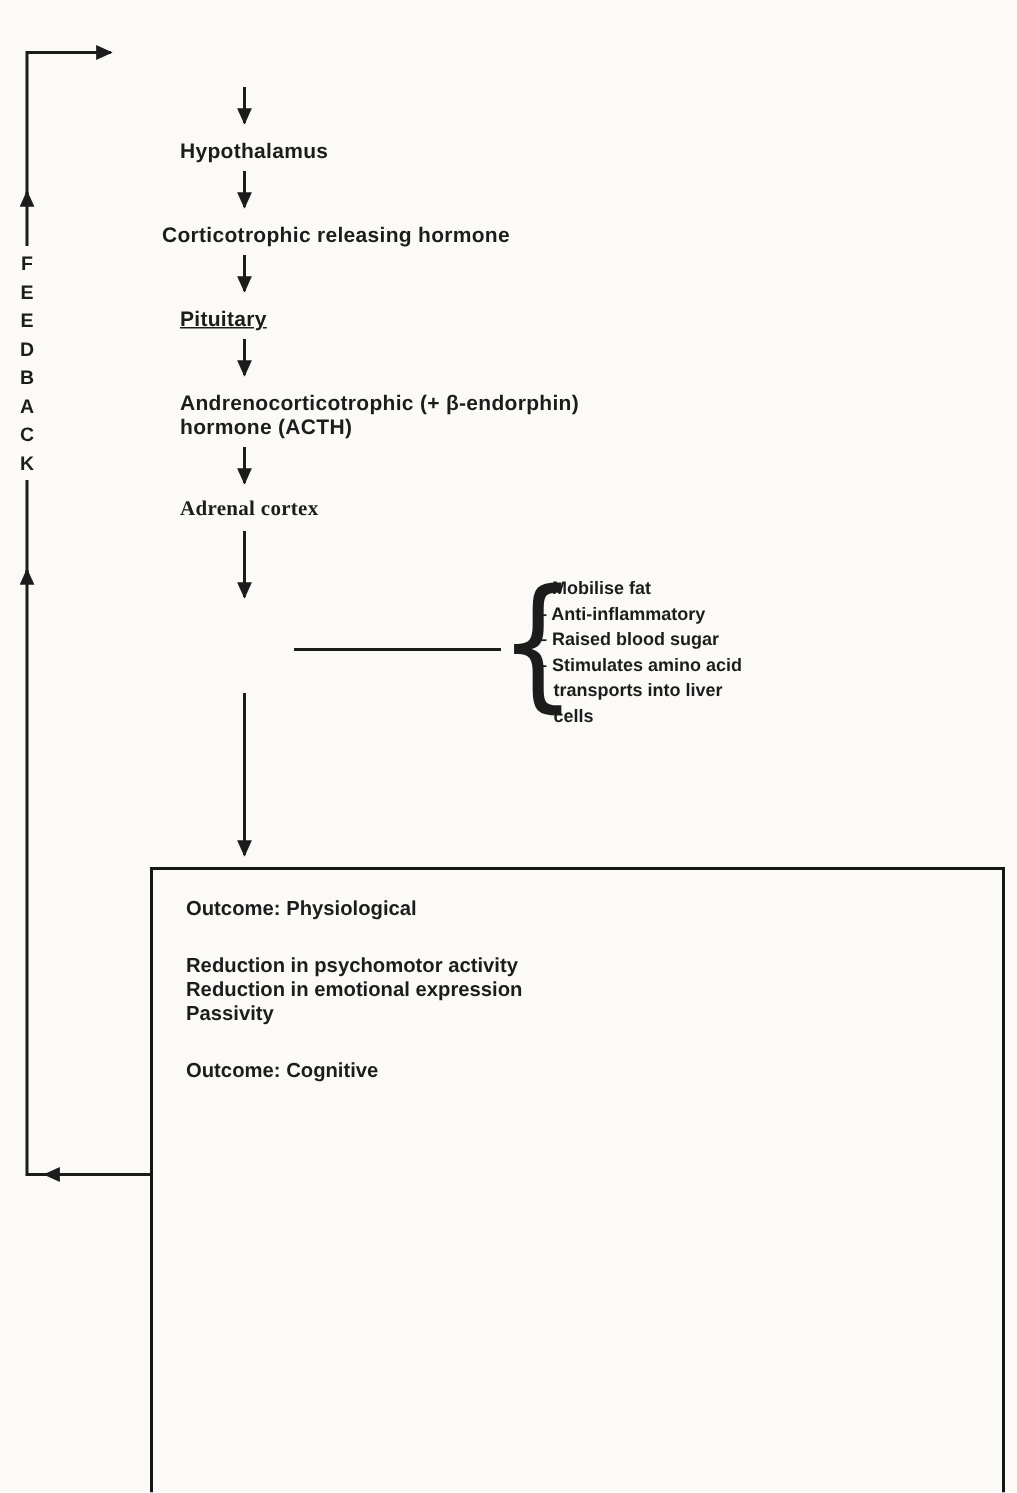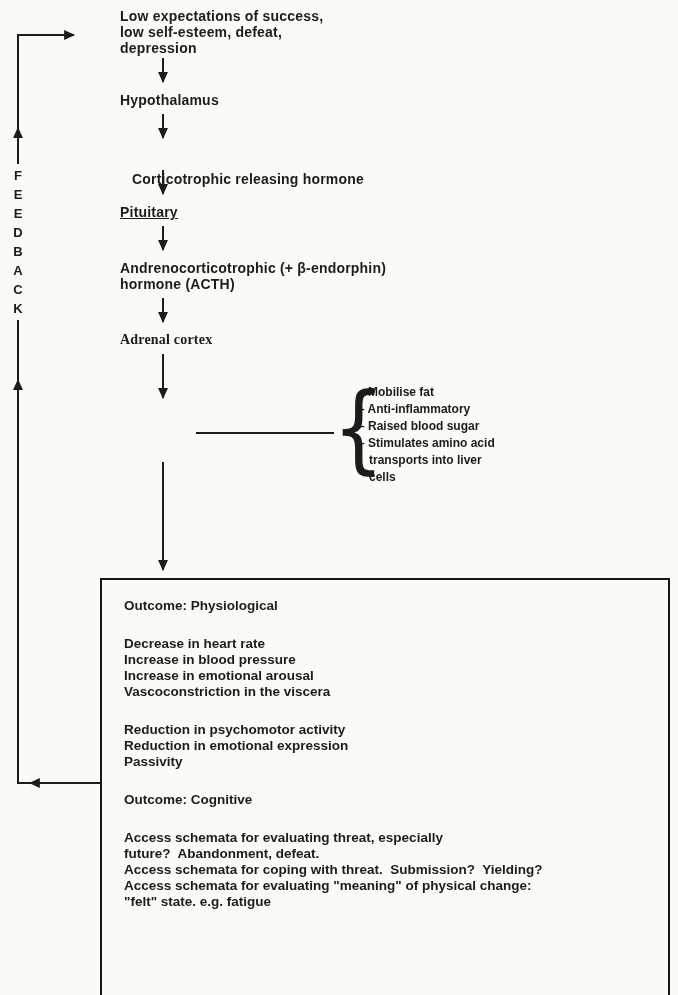--- a/index.html
+++ b/index.html
@@ -108,52 +108,40 @@
 
   <div class="fb-letters">F
 E
 E
 D
 B
 A
 C
 K</div>
 
-  <div class="node" style="left:120px; top:8px;">Low expectations of success,
-low self-esteem, defeat,
-depression</div>
   <div class="node" style="left:120px; top:92px;text-align:center;">Hypothalamus</div>
-  <div class="node" style="left:132px; top:148px;margin-top:23px;">Corticotrophic releasing hormone</div>
+  <div class="node" style="left:108px; top:148px;">Corticotrophic releasing hormone</div>
   <div class="node" style="left:120px; top:204px;text-decoration:underline;">Pituitary</div>
   <div class="node" style="left:120px; top:260px;">Andrenocorticotrophic (+ β-endorphin)
 hormone (ACTH)</div>
   <div class="node" style="left:120px; top:332px;font-family:Liberation Serif, serif;">Adrenal cortex</div>
 
   <span class="brace">{</span>
   <div class="effects">
     <div class="fx-item">– Mobilise fat</div>
     <div class="fx-item">– Anti-inflammatory</div>
     <div class="fx-item">– Raised blood sugar</div>
     <div class="fx-item">– Stimulates amino acid
 transports into liver
 cells</div>
   </div>
 
   <div class="outcome-box">
     <div class="h">Outcome: Physiological</div>
-    <div class="b">Decrease in heart rate
-Increase in blood pressure
-Increase in emotional arousal
-Vascoconstriction in the viscera</div>
 
     <div class="b">Reduction in psychomotor activity
 Reduction in emotional expression
 Passivity</div>
 
     <div class="h">Outcome: Cognitive</div>
-    <div class="b">Access schemata for evaluating threat, especially
-future?  Abandonment, defeat.
-Access schemata for coping with threat.  Submission?  Yielding?
-Access schemata for evaluating "meaning" of physical change:
-"felt" state. e.g. fatigue</div>
   </div>
 
 </div>
 
 </body></html>

